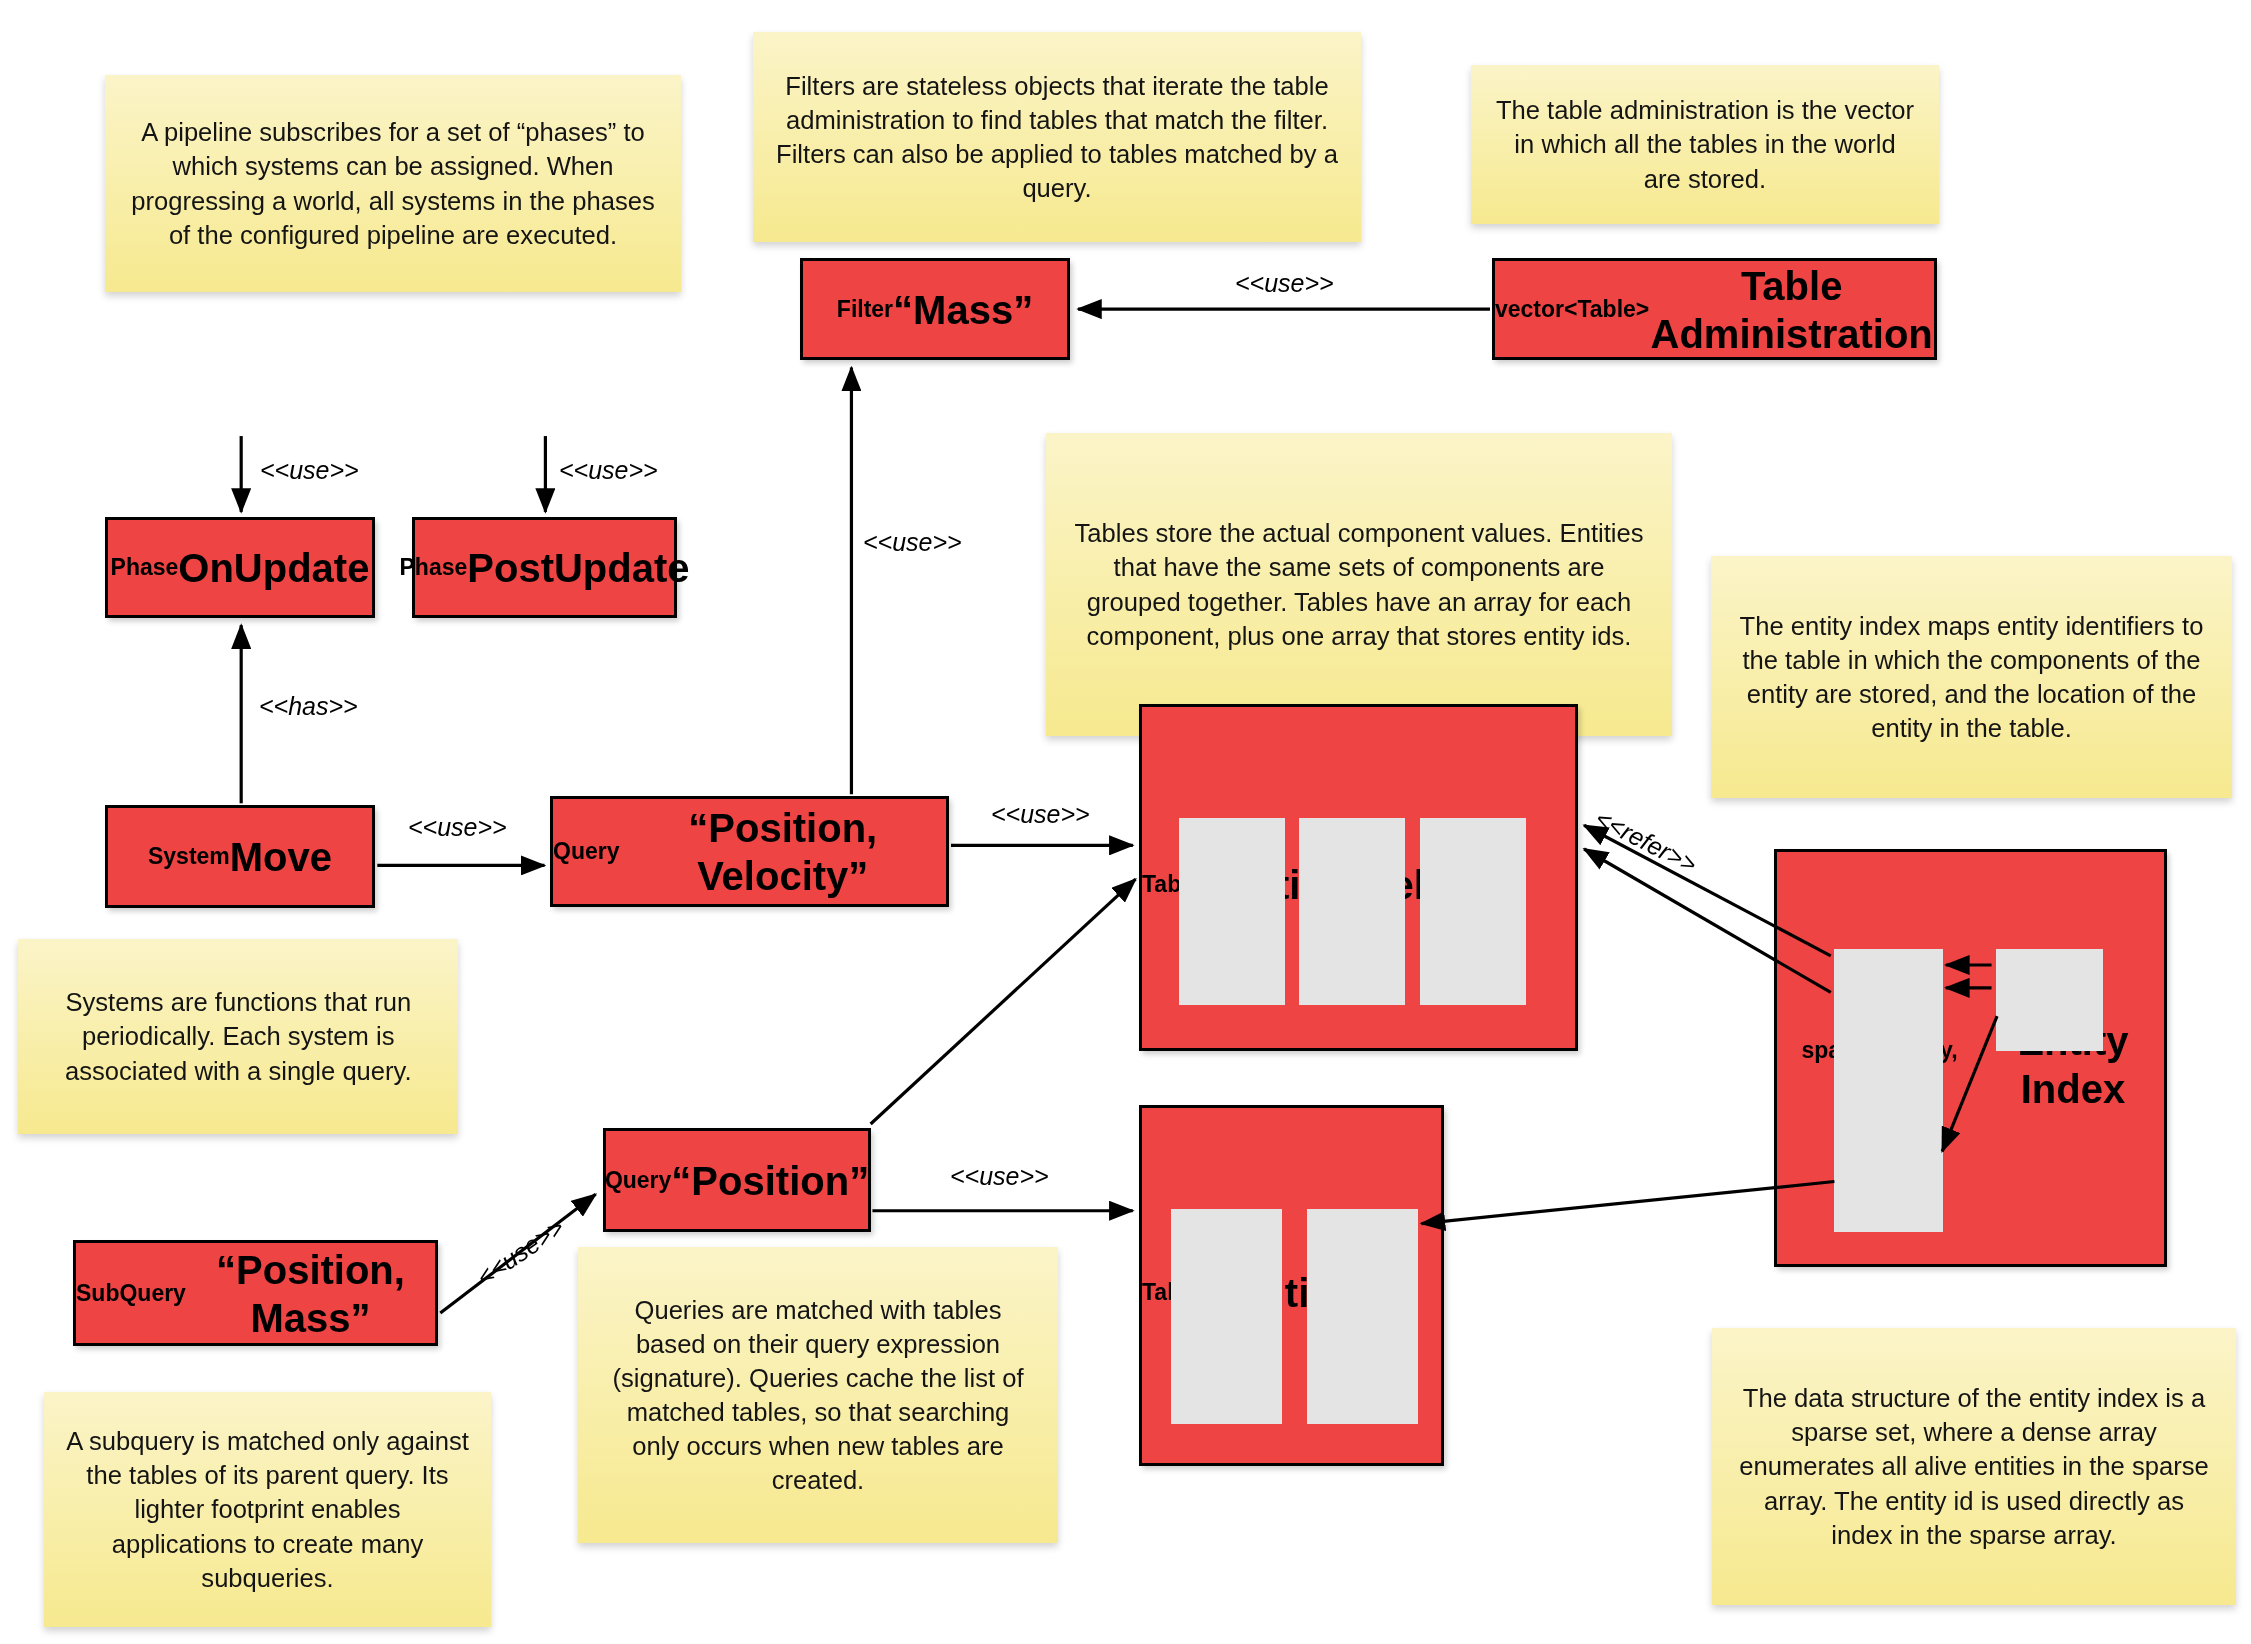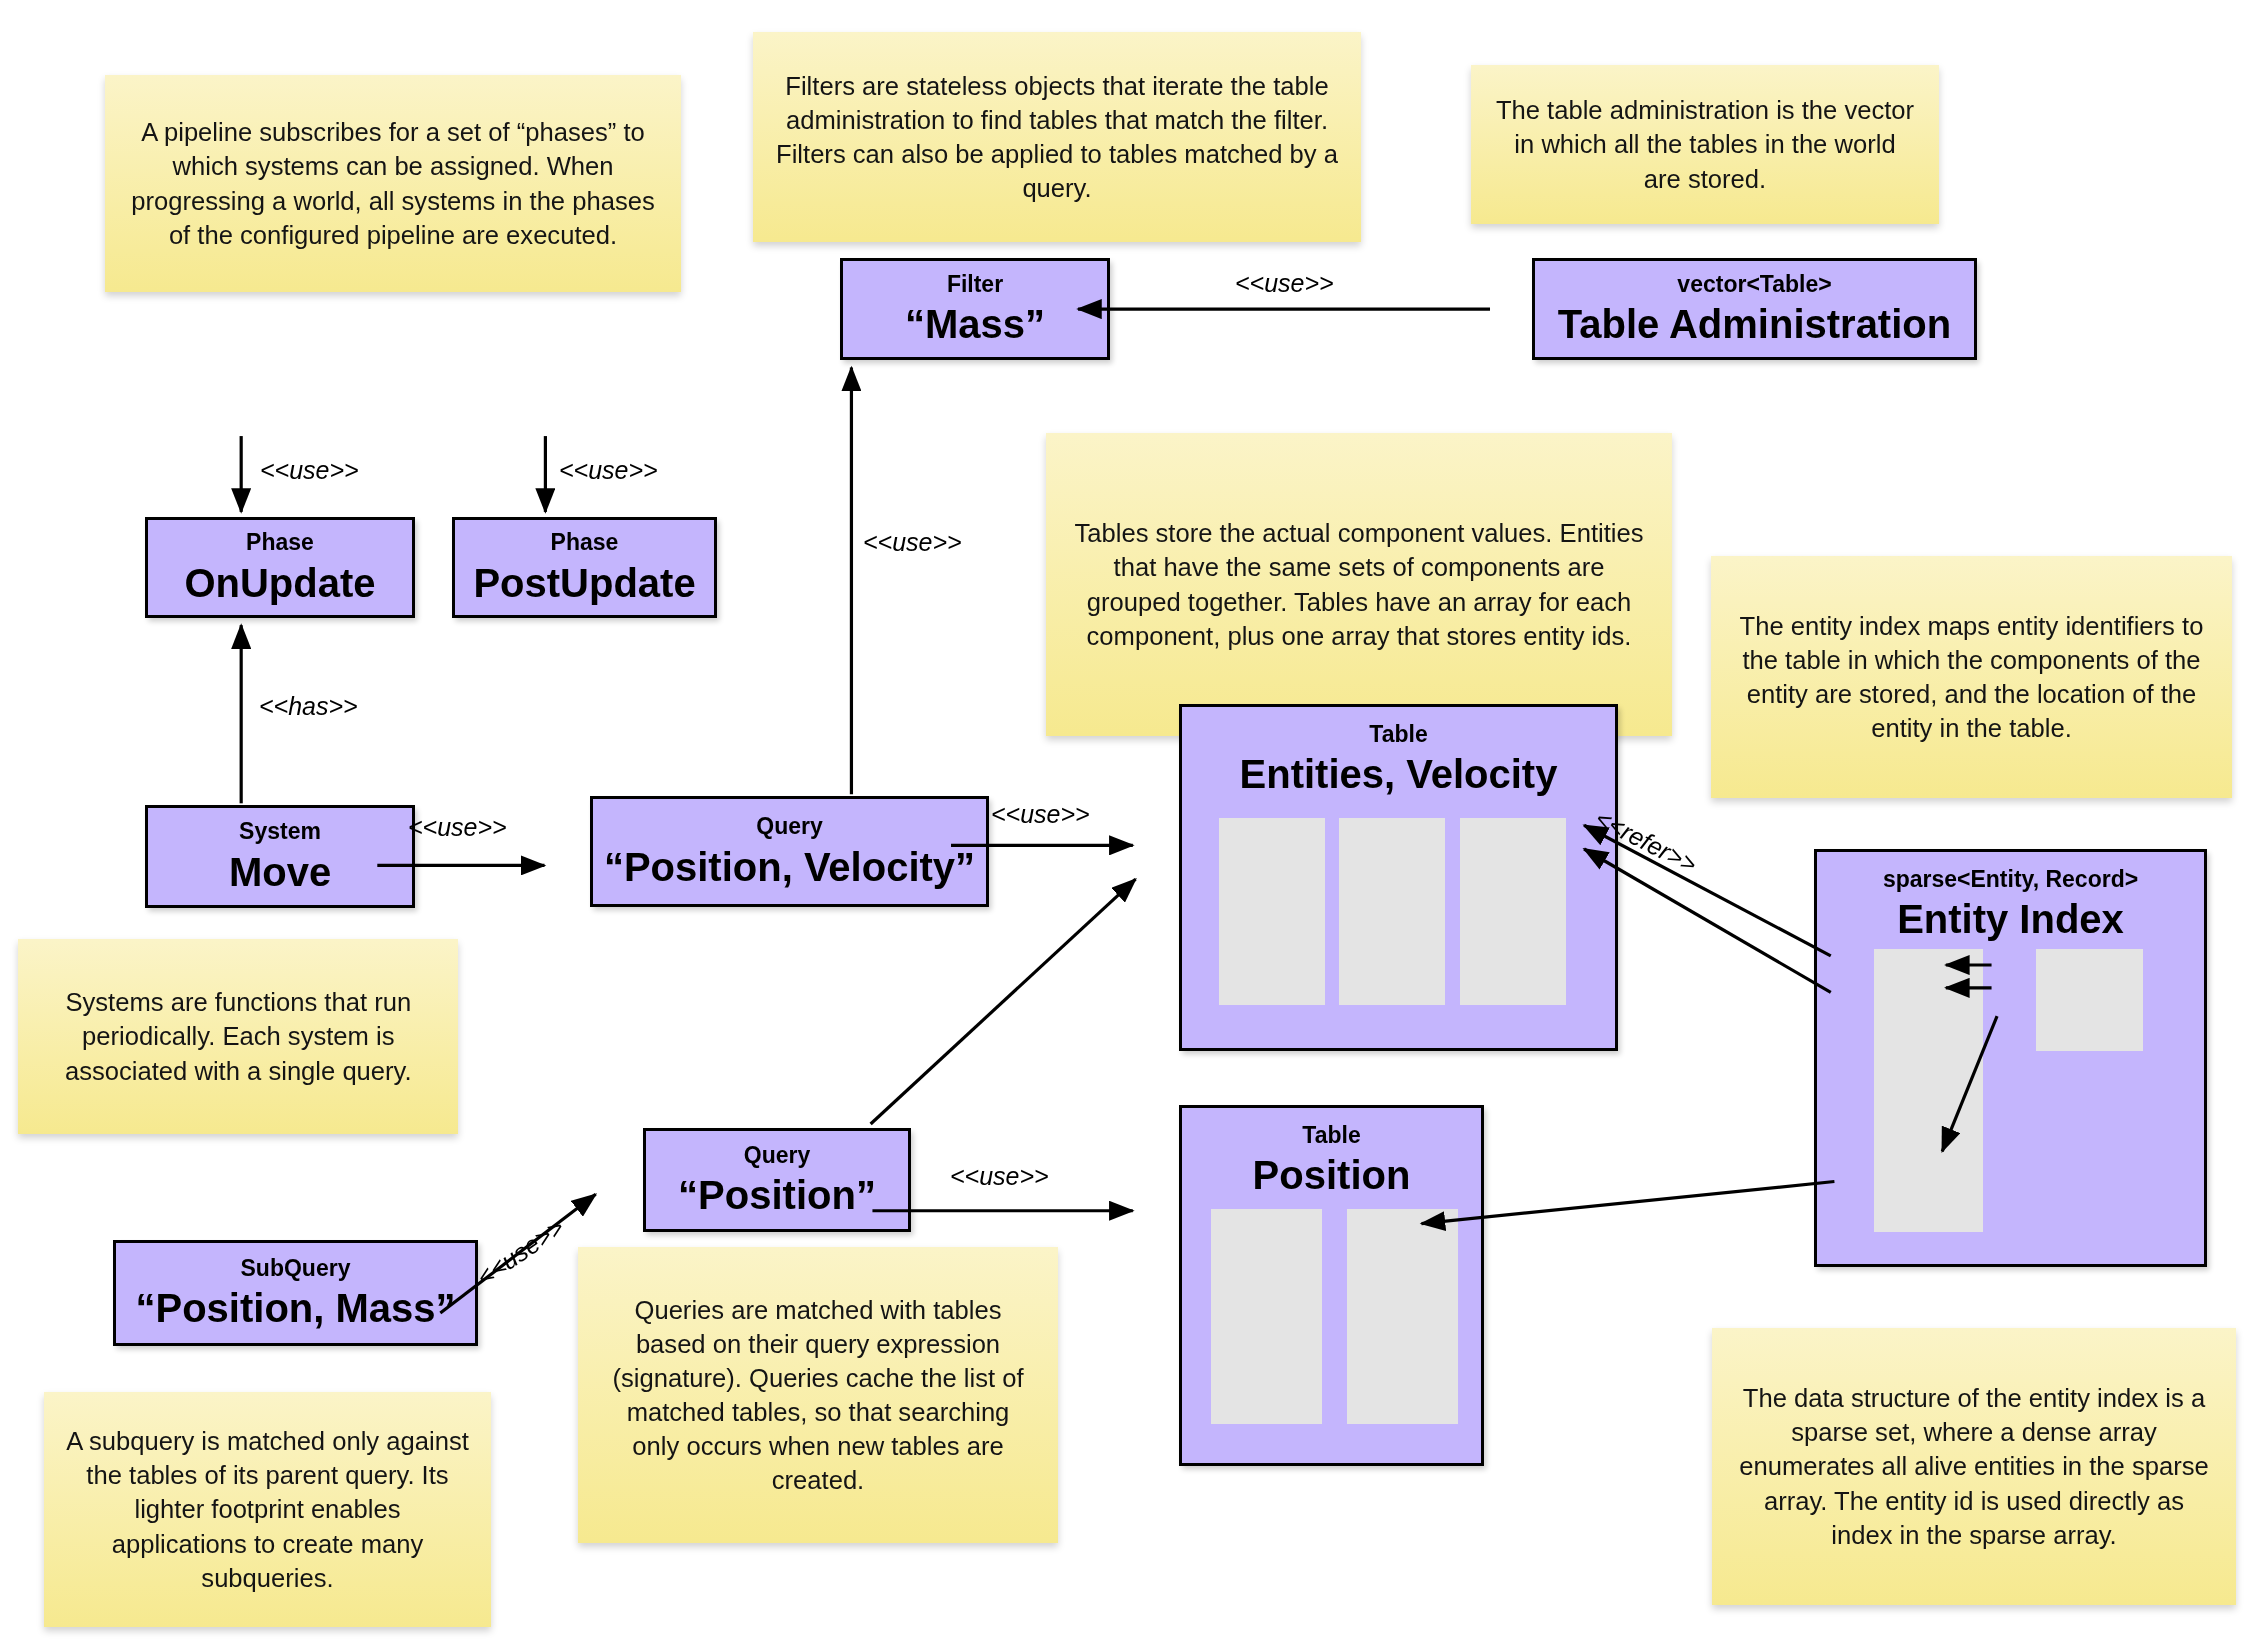--- a/index.html
+++ b/index.html
@@ -10,25 +10,24 @@
   .note {
     position:absolute; box-sizing:border-box;
     background:linear-gradient(180deg,#fbf4c8 0%,#f6e98f 100%);
     box-shadow:0 3.7px 7.3px rgba(0,0,0,0.18);
     display:flex; align-items:center; justify-content:center;
     text-align:center; font-size:25.6px; line-height:1.33; color:#141414;
     padding:14.6px 22px;
   }
   .box {
     position:absolute; box-sizing:border-box;
-    background:#c4b5fd; border:3.7px solid #000;
+    background:#ef4444; border:3.7px solid #000;
     box-shadow:2.7px 3.7px 5.5px rgba(0,0,0,0.20);
-    display:flex; flex-direction:column; align-items:center; justify-content:center;
+    display:flex; align-items:center; justify-content:center;
     text-align:center;
-    margin-left:40px;
   }
   .box .t { font-size:23px; font-weight:bold; line-height:1.25; }
   .box .v { font-size:40px; font-weight:bold; line-height:1.2; margin-top:1.8px; }
   .box.tablebox { justify-content:flex-start; padding-top:12.8px; }
   .gcol { position:absolute; background:#e4e4e4; }
   .lbl {
     position:absolute; font-size:25px; font-style:italic; white-space:nowrap;
     color:#000; z-index:6;
   }
   .lbl.rot { text-align:center; }

